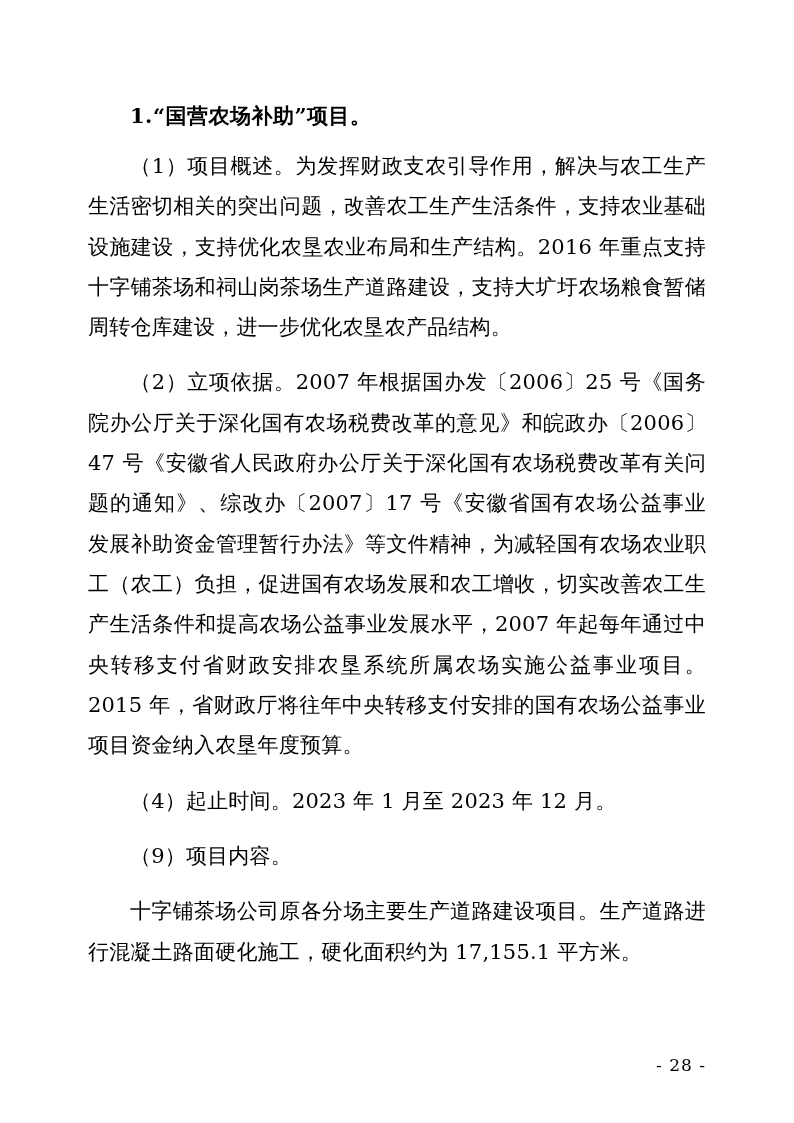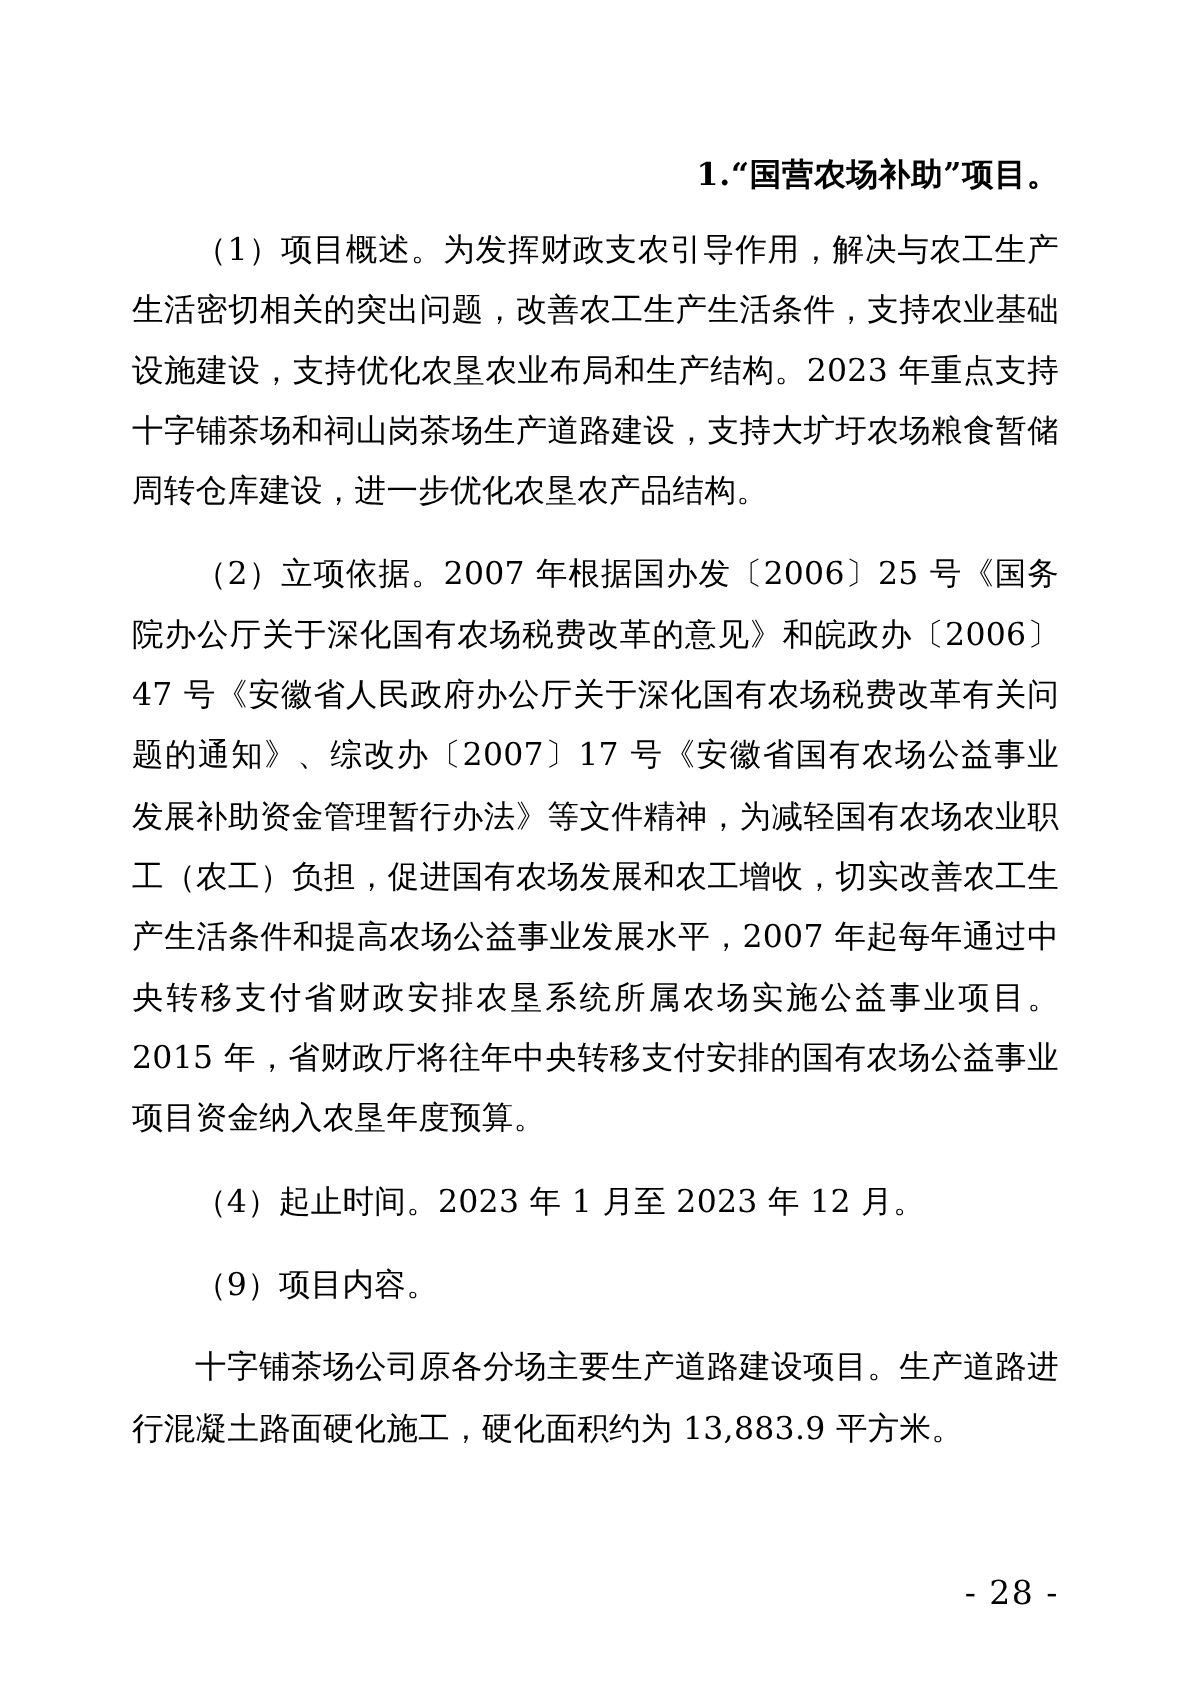--- a/index.html
+++ b/index.html
@@ -22,50 +22,49 @@
     padding: 96px 88px 60px 88px;
     position: relative;
   }
   .doc-heading {
     font-size: 21px;
     font-weight: bold;
     letter-spacing: 0.5px;
     margin: 0 0 10px 0;
     text-indent: 42px;
     line-height: 1.9;
-    text-align: right;
   }
   .para {
     font-size: 21px;
     line-height: 1.92;
     margin: 0;
     text-indent: 42px;
     text-align: justify;
     text-justify: inter-ideograph;
     letter-spacing: 0.2px;
   }
   .para + .para {
     margin-top: 15px;
   }
   .page-number {
     position: absolute;
     right: 88px;
     bottom: 48px;
-    font-size: 22px;
+    font-size: 17px;
     letter-spacing: 1px;
   }
 </style>
 </head>
 <body>
 
 <div class="page">
 
   <h1 class="doc-heading">1.“国营农场补助”项目。</h1>
 
-  <p class="para">（1）项目概述。为发挥财政支农引导作用，解决与农工生产生活密切相关的突出问题，改善农工生产生活条件，支持农业基础设施建设，支持优化农垦农业布局和生产结构。2023 年重点支持十字铺茶场和祠山岗茶场生产道路建设，支持大圹圩农场粮食暂储周转仓库建设，进一步优化农垦农产品结构。</p>
+  <p class="para">（1）项目概述。为发挥财政支农引导作用，解决与农工生产生活密切相关的突出问题，改善农工生产生活条件，支持农业基础设施建设，支持优化农垦农业布局和生产结构。2016 年重点支持十字铺茶场和祠山岗茶场生产道路建设，支持大圹圩农场粮食暂储周转仓库建设，进一步优化农垦农产品结构。</p>
   <p class="para">（2）立项依据。2007 年根据国办发〔2006〕25 号《国务院办公厅关于深化国有农场税费改革的意见》和皖政办〔2006〕47 号《安徽省人民政府办公厅关于深化国有农场税费改革有关问题的通知》、综改办〔2007〕17 号《安徽省国有农场公益事业发展补助资金管理暂行办法》等文件精神，为减轻国有农场农业职工（农工）负担，促进国有农场发展和农工增收，切实改善农工生产生活条件和提高农场公益事业发展水平，2007 年起每年通过中央转移支付省财政安排农垦系统所属农场实施公益事业项目。2015 年，省财政厅将往年中央转移支付安排的国有农场公益事业项目资金纳入农垦年度预算。</p>
   <p class="para">（4）起止时间。2023 年 1 月至 2023 年 12 月。</p>
   <p class="para">（9）项目内容。</p>
-  <p class="para">十字铺茶场公司原各分场主要生产道路建设项目。生产道路进行混凝土路面硬化施工，硬化面积约为 13,883.9 平方米。</p>
+  <p class="para">十字铺茶场公司原各分场主要生产道路建设项目。生产道路进行混凝土路面硬化施工，硬化面积约为 17,155.1 平方米。</p>
 
   <div class="page-number">- 28 -</div>
 
 </div>
 
 </body></html>

